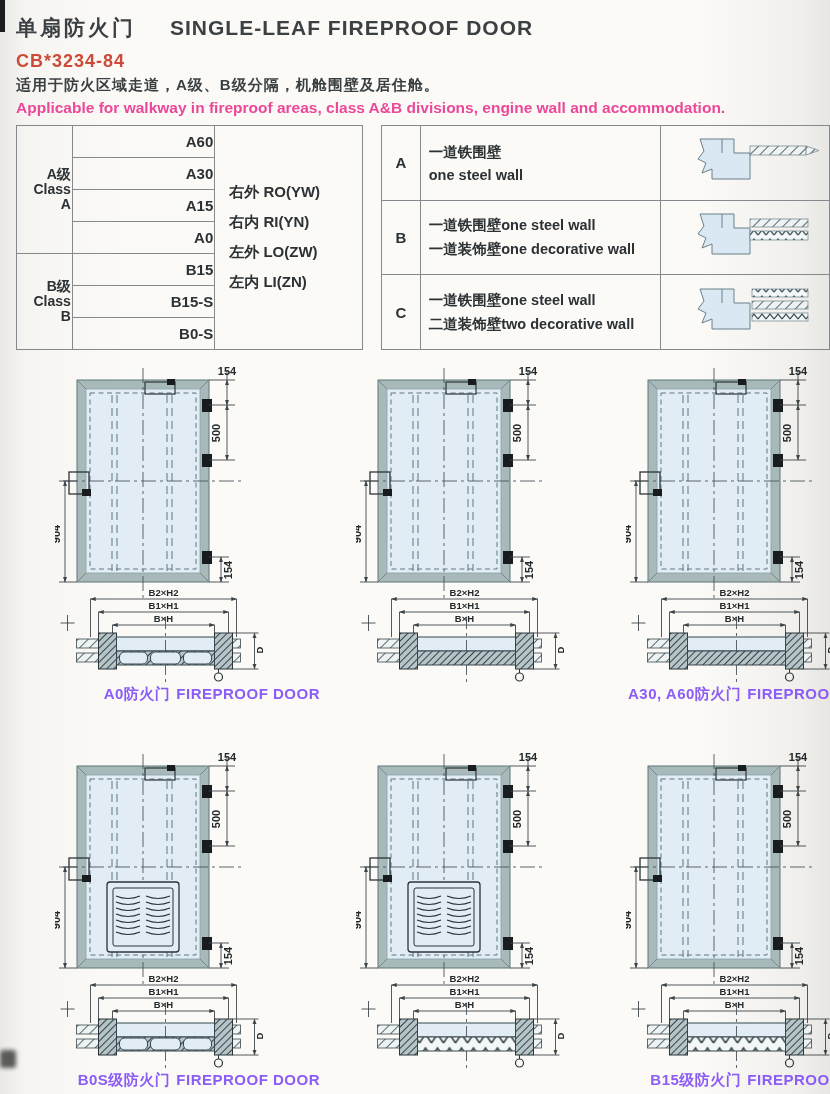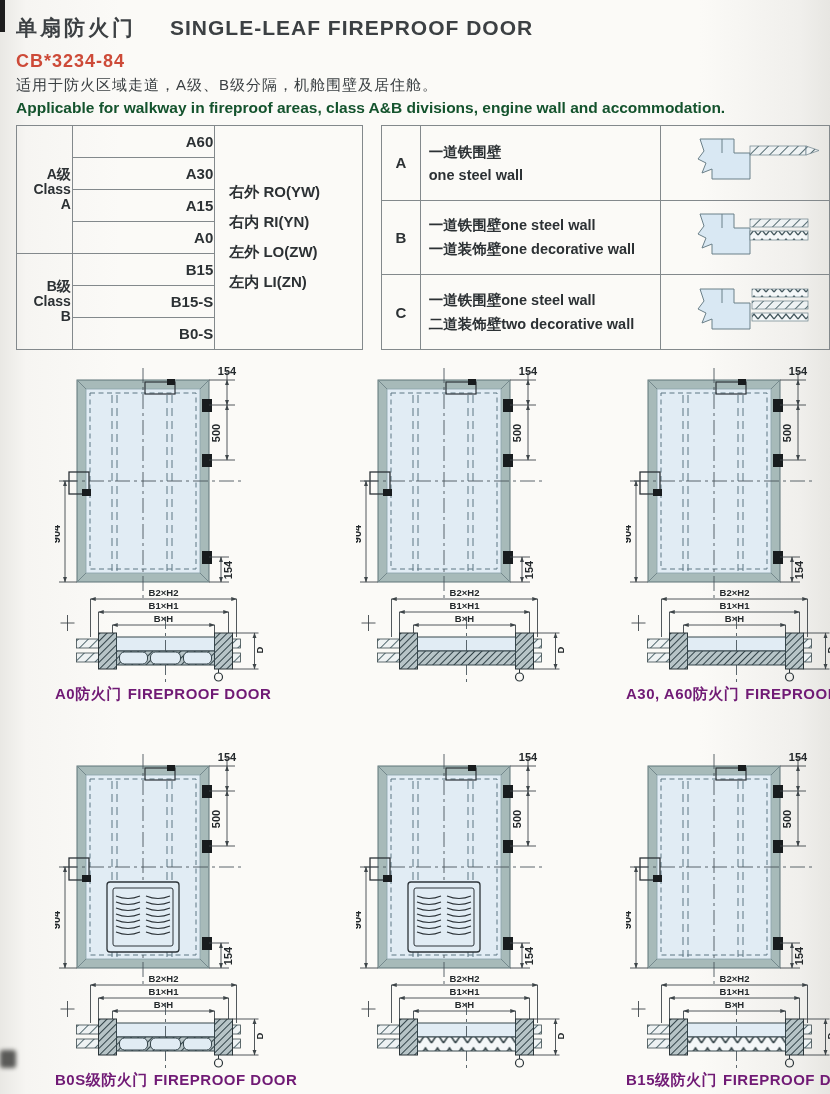--- a/index.html
+++ b/index.html
@@ -9,22 +9,22 @@
     font-family:"Liberation Sans",sans-serif;color:#2c3134;
   }
   .scan-nick{position:absolute;left:0;top:0;width:5px;height:32px;background:#1c1c1c;}
   .scan-smudge{position:absolute;left:0;top:1050px;width:16px;height:18px;background:#5a5a58;border-radius:3px;filter:blur(2px);}
 
   
   .hdr{padding:14px 0 0 16px;}
   .title-line{font-size:21px;font-weight:700;color:#3c4043;letter-spacing:1px;}
   .title-line .cn{margin-right:34px;letter-spacing:3px;}
   .std{font-size:18px;font-weight:700;color:#cd4a38;margin:9px 0 2px 0;letter-spacing:1px;}
-  .desc-cn{font-size:15px;font-weight:400;color:#3a3f42;margin-top:4px;letter-spacing:1px;}
-  .desc-en{font-size:15.5px;font-weight:700;color:#14532d;margin-top:4px;}
+  .desc-cn{font-size:15px;font-weight:700;color:#3a3f42;margin-top:4px;letter-spacing:1px;}
+  .desc-en{font-size:15.5px;font-weight:700;color:#ec4899;margin-top:4px;}
 
   
   .tables{display:flex;gap:18px;margin:8px 0 0 16px;}
   table{border-collapse:collapse;}
   td{border:1px solid #83898c;font-weight:700;color:#2c3134;}
   .t-class td{height:29px;text-align:right;font-size:15px;}
   .t-class .c-grp{width:54px;font-size:14px;line-height:15px;}
   .t-class .c-model{width:148px;}
   .t-class .c-orient{width:138px;text-align:left;padding-left:14px;font-size:15px;}
   .t-class .c-orient div{margin:11px 0;}
@@ -34,22 +34,22 @@
   .t-wall .w-txt div{margin:5px 0;}
   .t-wall .w-dia{width:168px;text-align:center;}
 
   
   .figs{position:relative;height:360px;}
   .r1{margin-top:16px;}
   .r2{margin-top:26px;}
   .fig{position:absolute;top:0;width:265px;}
   .fig svg{display:block;}
   .fig .sec{margin-left:-19px;margin-top:-12px;}
-  .fig-cap{margin-top:-4px;width:265px;text-align:left;white-space:nowrap;
-           font-size:15px;font-weight:700;color:#701a75;letter-spacing:0.5px;}
+  .fig-cap{margin-top:-4px;width:265px;text-align:right;white-space:nowrap;
+           font-size:15px;font-weight:700;color:#8b5cf6;letter-spacing:0.5px;}
   .fig-cap .en{margin-left:6px;}
 
   
   .dimt{font-family:"Liberation Sans",sans-serif;font-size:11px;font-weight:700;fill:#23282b;}
   .sect{font-family:"Liberation Sans",sans-serif;font-size:9.5px;font-weight:700;fill:#23282b;}
 </style>
 </head>
 <body>
 
 <svg width="0" height="0" style="position:absolute" aria-hidden="true">

